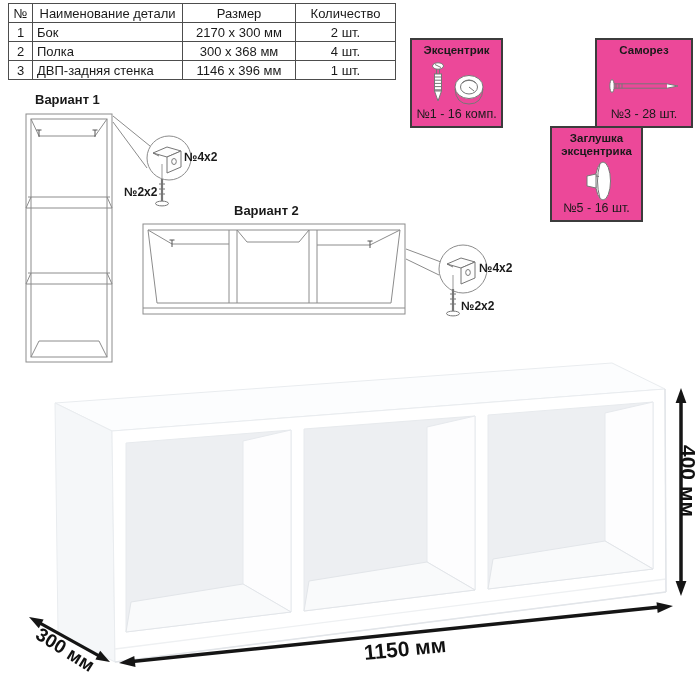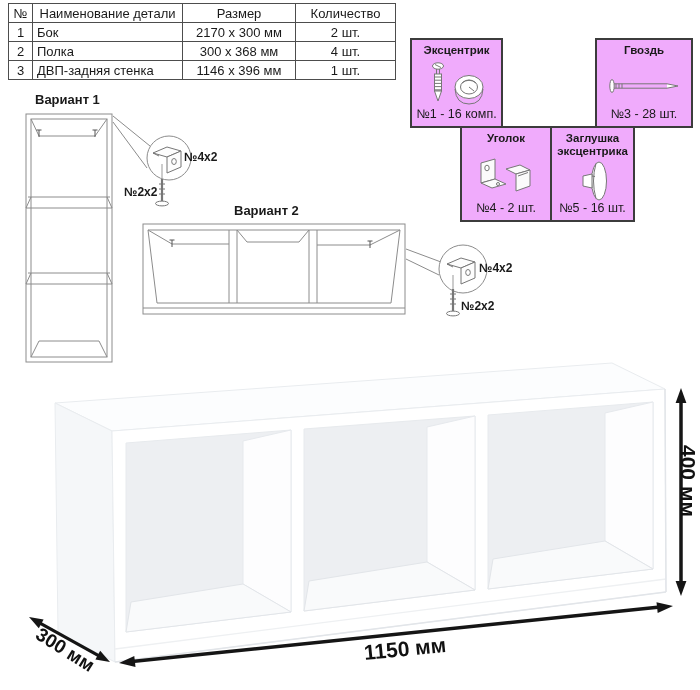--- a/index.html
+++ b/index.html
@@ -8,21 +8,21 @@
   #draw{position:absolute;left:0;top:0;z-index:1;}
   .ov{position:absolute;z-index:2;}
 
   
   #parts{border-collapse:collapse;font-size:13px;table-layout:fixed;}
   #parts td,#parts th{border:1px solid #4d4d4d;height:18px;padding:0 4px;font-weight:normal;
                       text-align:center;white-space:nowrap;overflow:hidden;}
   #parts td.nm{text-align:left;}
 
   
-  .hw-cell{position:absolute;border:2px solid #3c3c3c;background:#f0abfc;box-sizing:border-box;z-index:2;}
+  .hw-cell{position:absolute;border:2px solid #3c3c3c;background:#ec4899;box-sizing:border-box;z-index:2;}
   .hw-title{position:absolute;top:4px;left:0;width:100%;text-align:center;
             font-size:11.5px;font-weight:bold;line-height:13px;}
   .hw-label{position:absolute;bottom:5px;left:0;width:100%;text-align:center;
             font-size:12.5px;font-weight:normal;}
   .hw-icon{position:absolute;left:50%;top:53%;transform:translate(-50%,-50%);}
 
   .vtitle{font-size:13px;font-weight:bold;}
   .cl{font-size:12px;font-weight:bold;}
   .dim{font-weight:bold;color:#111;text-align:center;}
 </style>
@@ -170,47 +170,33 @@
       <ellipse cx="47" cy="27" rx="14" ry="11.5" fill="#fff"></ellipse>
       <ellipse cx="47" cy="27" rx="8.5" ry="7" fill="#fff"></ellipse>
       <path d="M40,23 Q47,17.5 54,23 M47,27 L52,31"></path>
       <path d="M33,29 Q34,44 47,44 Q60,44 61,29"></path>
     </svg>
     <div class="hw-label">№1 - 16 комп.</div>
   </div>
 
 
   <div class="hw-cell" style="left:595px;top:38px;width:98px;height:90px;">
-    <div class="hw-title"><span>Гвоздь</span><br>
+    <div class="hw-title"><span>Саморез</span><br>
       <span></span></div>
     <svg class="hw-icon" width="74" height="16" viewBox="0 0 74 16" fill="none" stroke="#777" stroke-width="1">
       <ellipse cx="5" cy="8" rx="2.2" ry="6.5" fill="#fff"></ellipse>
       <path d="M7,5.8 H60 M7,10.2 H60"></path>
       <path d="M9,5.8 V10.2 M12,5.8 V10.2 M15,5.8 V10.2"></path>
       <path d="M60,5.8 L71,8 L60,10.2" fill="#fff"></path>
     </svg>
     <div class="hw-label">№3 - 28 шт.</div>
   </div>
 
-  <div class="hw-cell" style="left:460px;top:126px;width:92px;height:96px;">
-    <div class="hw-title"><span>Уголок</span><br>
-      <span></span></div>
-    <svg class="hw-icon" width="60" height="44" viewBox="0 0 60 44" fill="#fbfbfb" stroke="#777" stroke-width="1">
-      <path d="M5,8 L19,4 L19,24 L5,28 Z"></path>
-      <ellipse cx="11" cy="13" rx="2.2" ry="2.8" fill="#fff"></ellipse>
-      <path d="M5,28 L19,24 L30,29 L16,33 Z"></path>
-      <circle cx="22" cy="29" r="1.5" fill="#fff"></circle>
-      <path d="M30,14 L44,10 L54,15 L40,19 Z"></path>
-      <path d="M40,19 L54,15 L54,31 L40,36 Z"></path>
-      <path d="M42,21 L52,17.5" fill="none"></path>
-    </svg>
-    <div class="hw-label">№4 - 2 шт.</div>
-  </div>
-
-  <div class="hw-cell" style="left:550px;top:126px;width:85px;height:96px;">
+
+  <div class="hw-cell" style="left:550px;top:126px;width:93px;height:96px;">
     <div class="hw-title"><span>Заглушка</span><br>
       <span>эксцентрика</span></div>
     <svg class="hw-icon" style="top:58%" width="40" height="46" viewBox="0 0 40 46" fill="#fff" stroke="#777" stroke-width="1">
       <ellipse cx="26" cy="23" rx="7.5" ry="19"></ellipse>
       <path d="M23,5.5 Q18,23 23,40.5" fill="none"></path>
       <path d="M10,18 L19,16 L19,30 L10,28 Z"></path>
       <path d="M19,18 L22,18.5" fill="none"></path>
     </svg>
     <div class="hw-label">№5 - 16 шт.</div>
   </div>

